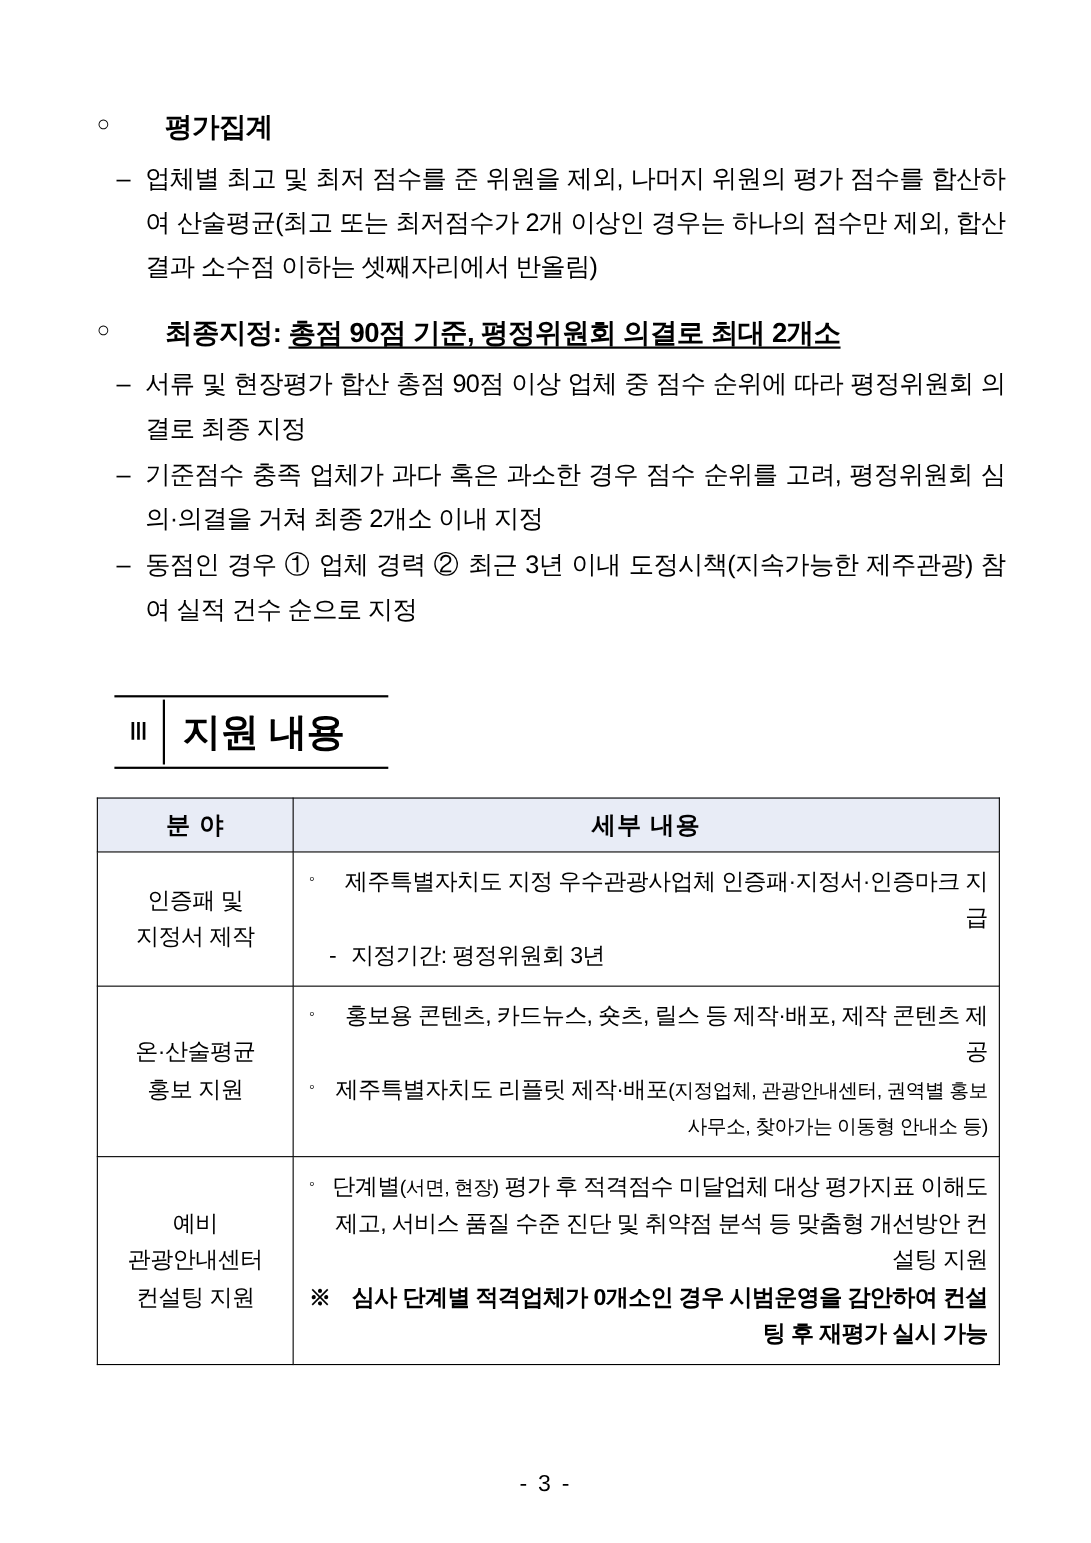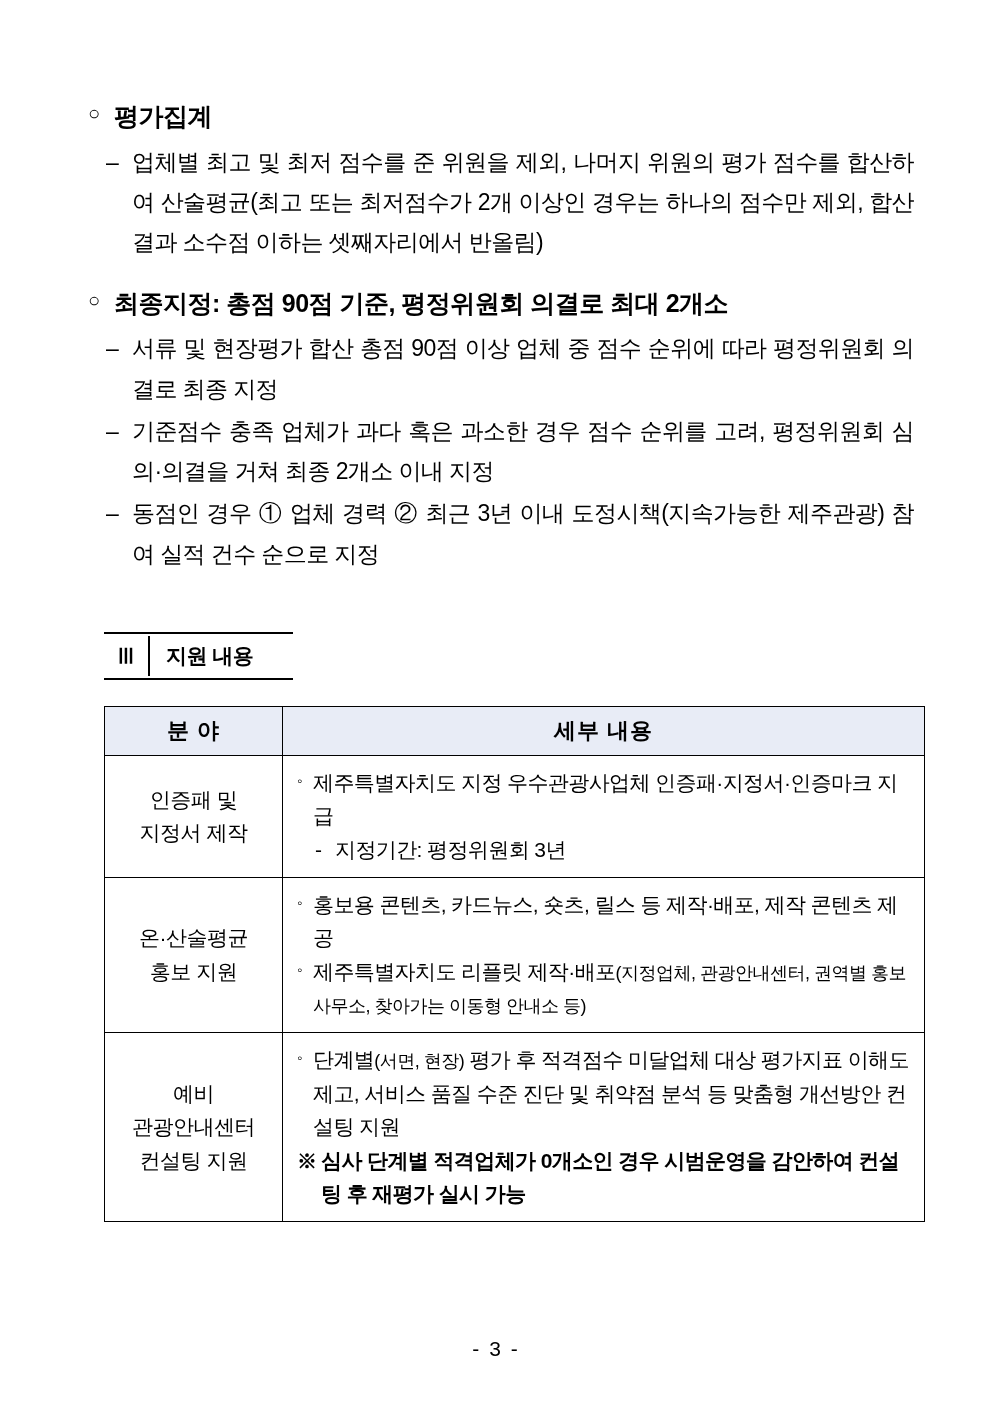--- a/index.html
+++ b/index.html
@@ -34,22 +34,24 @@
   }
   .sec-head .marker {
     width: 26px;
     flex: 0 0 26px;
     font-size: 20px;
     line-height: 1.35;
     font-weight: normal;
   }
   .sec-head .sec-title {
     line-height: 1.35;
+    margin-left: 36px;
   }
   .sec-head .sec-title .underline {
+    text-decoration: underline;
     text-underline-offset: 4px;
   }
 
   .bullet {
     display: flex;
     align-items: flex-start;
     font-size: 23px;
     line-height: 1.75;
     letter-spacing: -0.6px;
     margin-left: 18px;
@@ -84,30 +86,30 @@
     width: 44px;
     display: flex;
     align-items: center;
     justify-content: center;
     font-size: 21px;
     font-weight: bold;
     border-right: 2px solid #000;
   }
   .chapter .ctitle {
     padding: 6px 40px 6px 16px;
-    font-size: 21px;
+    font-size: 35px;
     font-weight: bold;
     letter-spacing: -0.5px;
   }
 
   
   table.support {
     border-collapse: collapse;
     width: 820px;
-    margin-left: 16px;
+    margin-left: 0;
     table-layout: fixed;
     border-radius: 16px;
   }
   table.support td, table.support th {
     border: 1px solid #000;
     vertical-align: middle;
   }
   table.support thead th {
     background: #e8ecf6;
     font-size: 22px;
@@ -141,21 +143,21 @@
     width: 16px;
     font-size: 15px;
     line-height: 1.95;
   }
   .dline .mk.wide {
     flex: 0 0 24px;
     width: 24px;
     font-size: 20px;
     line-height: 1.7;
   }
-  .dline .dtext { flex: 1 1 auto; }
+  .dline .dtext { flex: 1 1 auto; text-align: right; }
   .sub-dash {
     padding-left: 18px;
     display: flex;
   }
   .sub-dash .mk2 { flex: 0 0 20px; width: 20px; }
   .note {
     font-size: 18px;
     letter-spacing: -0.5px;
   }
   .bold { font-weight: bold; }

